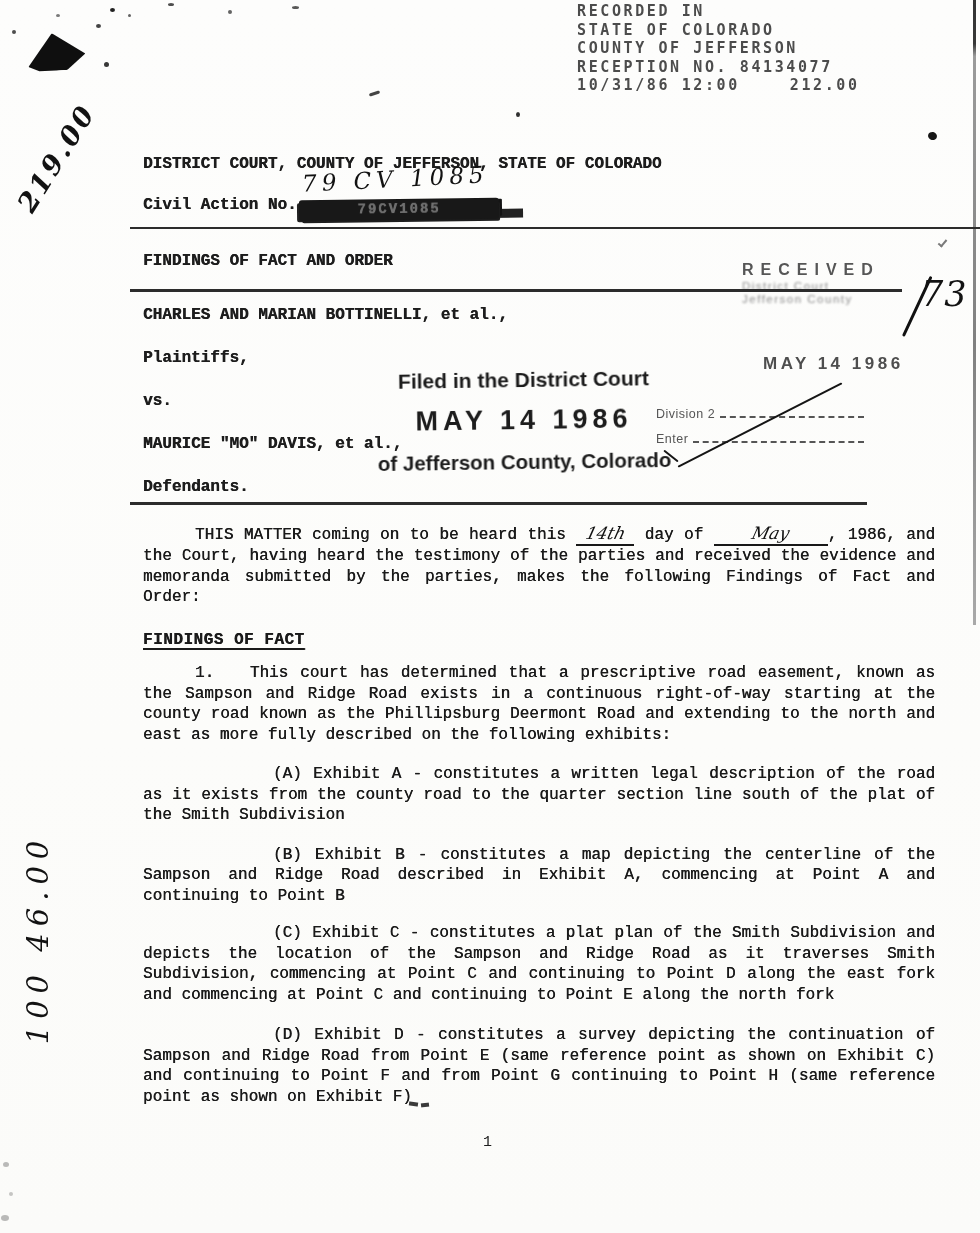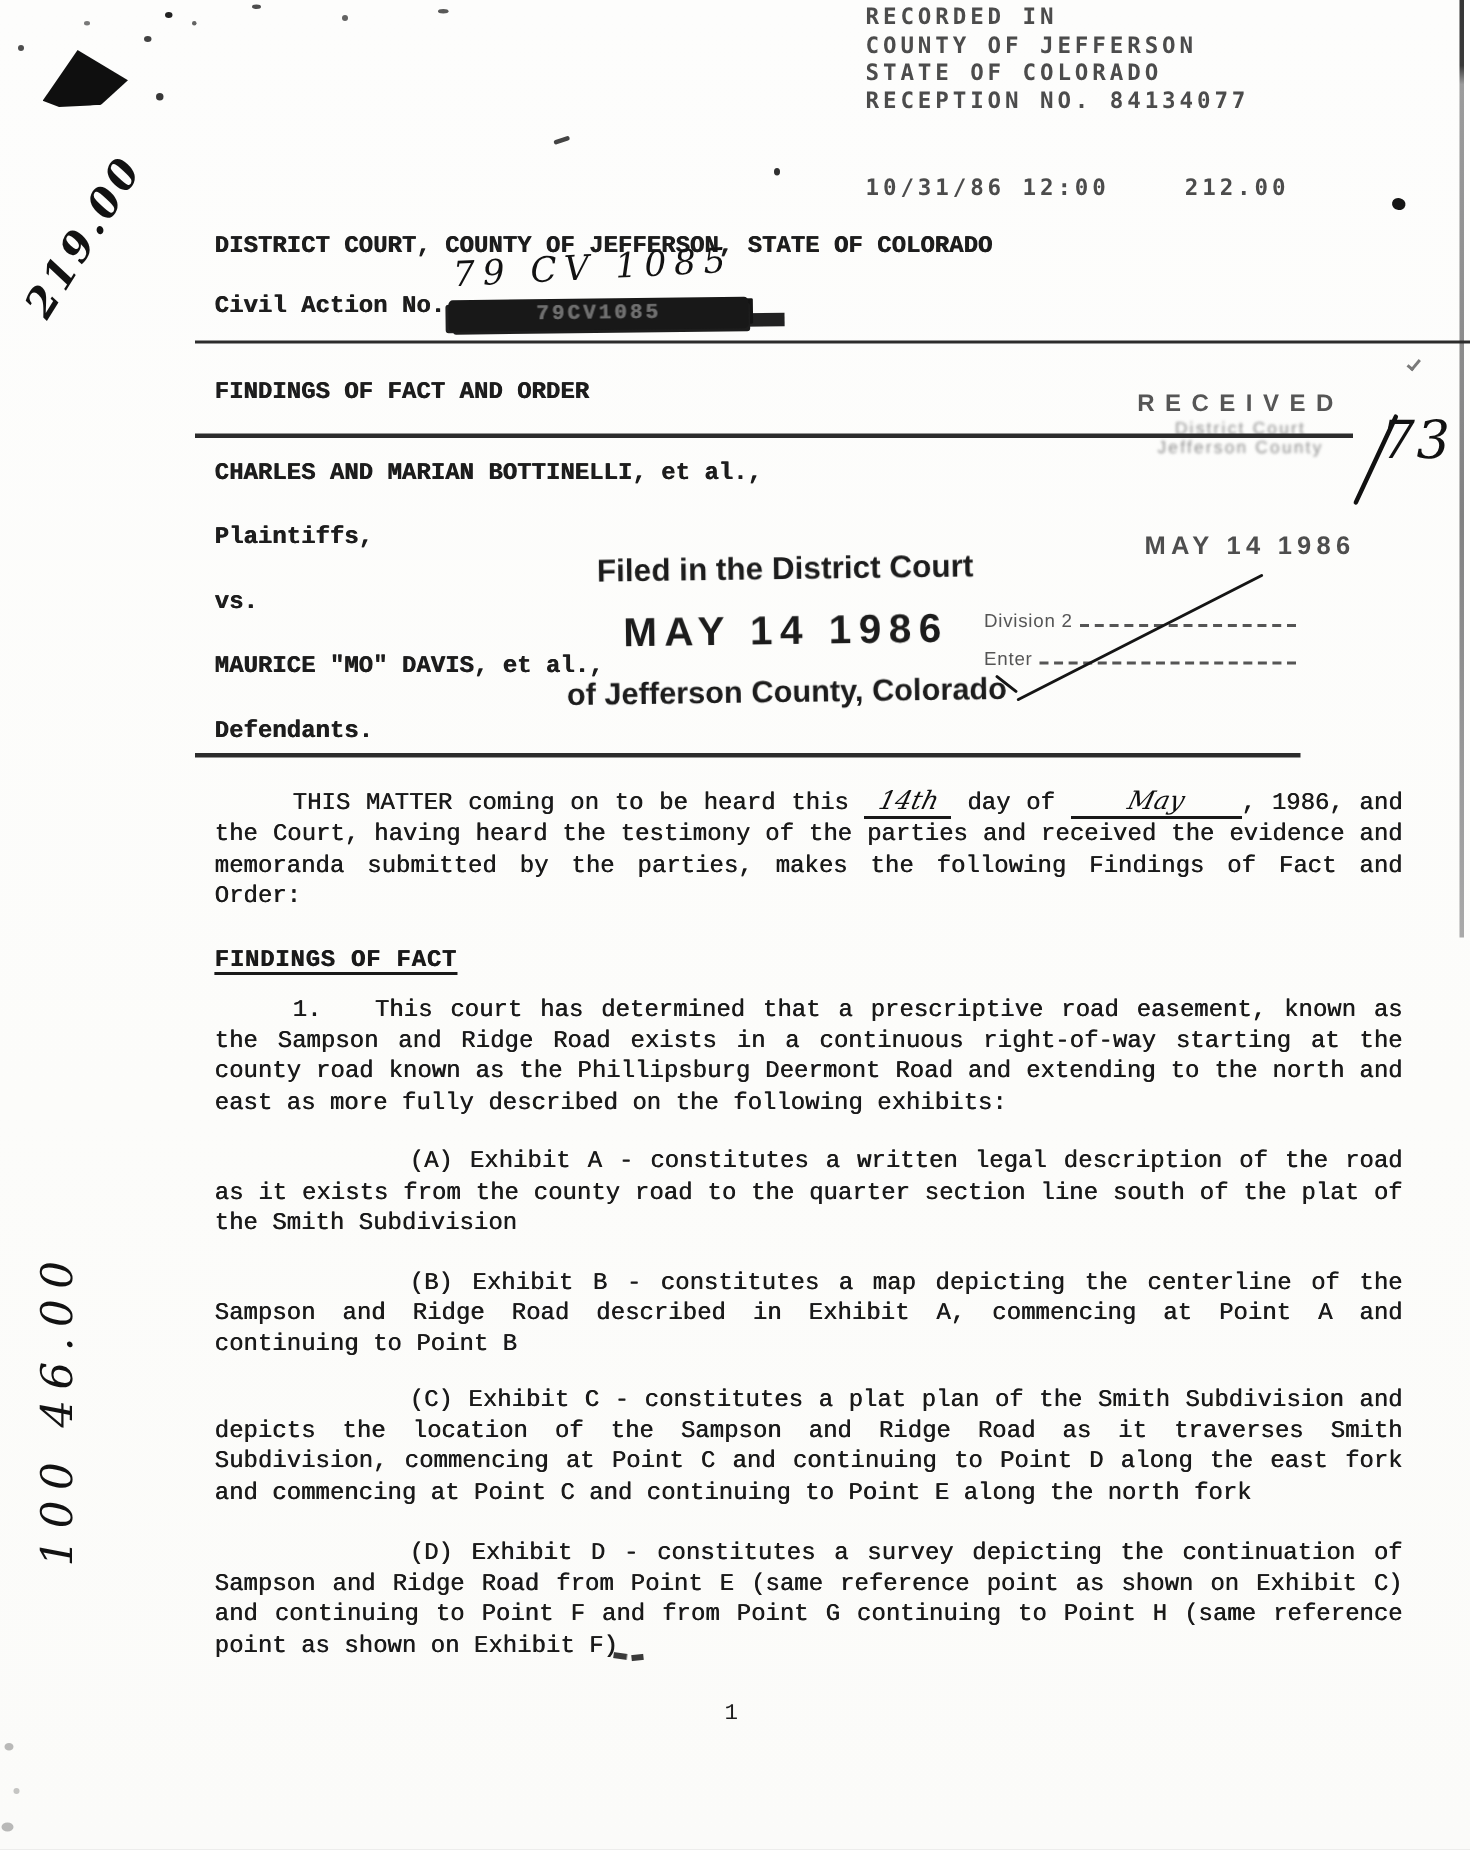--- a/index.html
+++ b/index.html
@@ -53,21 +53,21 @@
   .slash-73 { position:absolute; left:884px; top:305px; width:66px; height:2.5px; background:#111; transform:rotate(-65deg); border-radius:2px; }
   .hw-stamp-slash { position:absolute; left:668px; top:424px; width:184px; height:2px; background:#151515; transform:rotate(-27deg); border-radius:2px; }
   .hw-stamp-foot { position:absolute; left:662px; top:455px; width:18px; height:2px; background:#151515; transform:rotate(38deg); border-radius:2px; }
 
   
   .recorder-stamp {
     position:absolute; left:577px; top:2px; color:#4c4c4c;
     font:bold 15px/18.6px "DejaVu Sans Mono","Liberation Mono",monospace;
     letter-spacing:2.6px; filter:blur(.4px);
   }
-  .rs-row { display:flex;margin-top:40px; }
+  .rs-row { display:flex; }
   .rs-fee { margin-left:50px; }
 
   .punch-circle {
     position:absolute; left:928px; top:132px; width:9px; height:8px;
     border:4px solid #161616; border-radius:50%; transform:rotate(12deg);
   }
 
   
   .tw { position:absolute; left:143px; font-size:16px; font-weight:bold; text-shadow:.4px 0 0 currentColor; white-space:nowrap; }
   .court-title { top:155px; }
@@ -88,21 +88,21 @@
     display:block; text-align:center; font:bold 14px/21px "Liberation Mono",monospace;
     color:#6f6f6f; letter-spacing:2px; filter:blur(.4px);
   }
 
   .rule { position:absolute; background:#2c2c2c; height:2px; filter:blur(.3px); }
   .rule-1 { left:130px; top:227px; width:850px; }
   .rule-2 { left:130px; top:289px; width:772px; height:2.5px; }
   .rule-3 { left:130px; top:502px; width:737px; height:2.5px; }
 
   
-  .received-stamp { position:absolute; left:742px; top:261px; width:170px; text-align:center; }
+  .received-stamp { position:absolute; left:742px; top:261px; width:170px; text-align:left; }
   .rcv-title { font:bold 16px "Liberation Sans",sans-serif; letter-spacing:7px; color:#565656; filter:blur(.5px); }
   .rcv-sub { font:11.5px "Liberation Sans",sans-serif; letter-spacing:1.5px; color:#8b8b8b; filter:blur(1.1px); margin-top:1px; }
   .received-date {
     position:absolute; left:763px; top:354px; font:bold 17px "Liberation Sans",sans-serif;
     letter-spacing:3.5px; color:#4e4e4e; filter:blur(.4px);
   }
   .division-stamp { position:absolute; left:656px; top:396px; width:208px; color:#555; filter:blur(.35px); }
   .division-row { display:flex; align-items:flex-end; height:25px; font:12.5px "Liberation Sans",sans-serif; letter-spacing:.5px; }
   .leader { flex:1; border-bottom:2px dashed #555; margin-left:5px; transform:translateY(-3px); }
 
@@ -165,22 +165,22 @@
   <div class="ink-triangle"></div>
   <div class="right-edge-line"></div>
   <div class="dot-above-title"></div>
   <div class="tick-above-body"></div>
 
   <div class="handwriting hw-219">219.00</div>
   <div class="handwriting hw-left-amount">100 46.00</div>
 
   <div class="recorder-stamp">
     <div class="rs-line">RECORDED IN</div>
+    <div class="rs-line">STATE OF COLORADO</div>
     <div class="rs-line">COUNTY OF JEFFERSON</div>
-    <div class="rs-line">STATE OF COLORADO</div>
     <div class="rs-line">RECEPTION NO. 84134077</div>
     <div class="rs-line rs-row">
       <span>10/31/86 12:00</span>
       <span class="rs-fee">212.00</span>
     </div>
   </div>
 
   <div class="punch-circle"></div>
 
   <div class="tw court-title">DISTRICT COURT, COUNTY OF JEFFERSON, STATE OF COLORADO</div>

